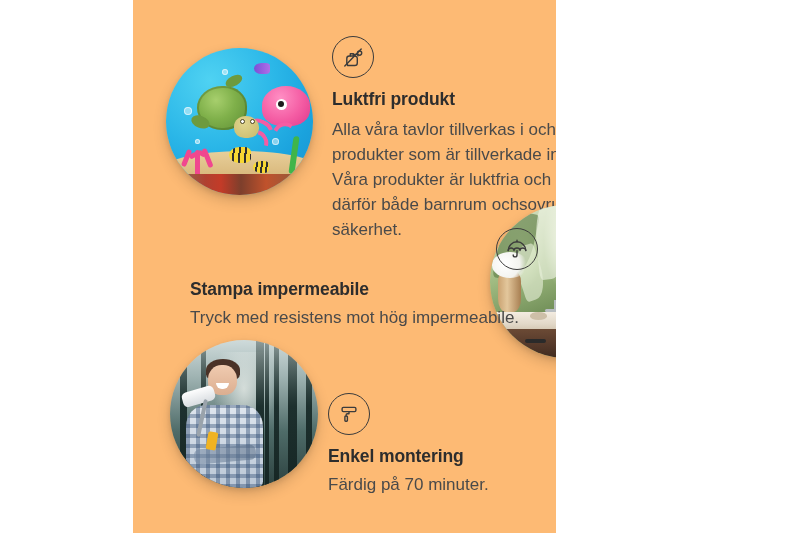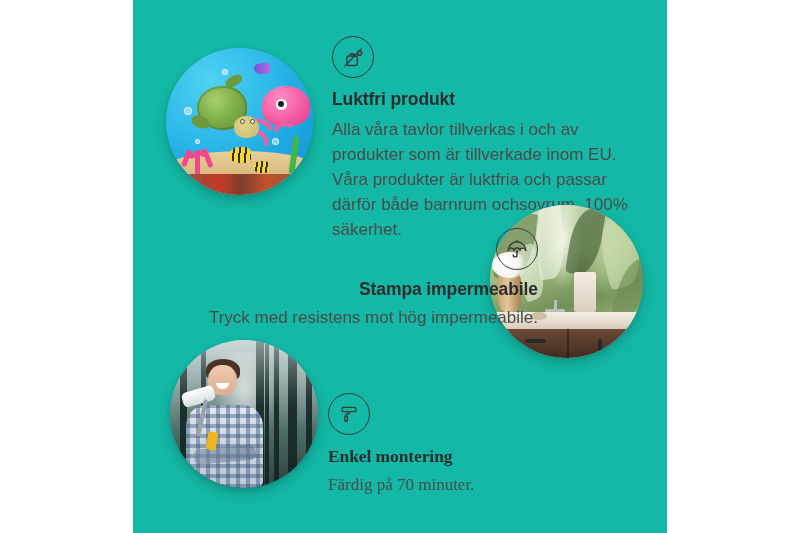--- a/index.html
+++ b/index.html
@@ -18,23 +18,23 @@
     width: 800px;
     height: 533px;
     background: #ffffff;
   }
 
   
   .panel {
     position: absolute;
     left: 133px;
     top: 0;
-    width: 534px;
+    width: 423px;
     height: 533px;
-    background: #14b8a6;
+    background: #fdba74;
     overflow: hidden;
   }
 
   
   .circle-img {
     position: absolute;
     border-radius: 50%;
     overflow: hidden;
     box-shadow: 0 6px 14px rgba(0,0,0,0.16), 0 2px 5px rgba(0,0,0,0.10);
   }
@@ -289,26 +289,26 @@
     color: #4a4a4a;
     line-height: 1.47;
   }
 
   
   #feature-odorless { left: 199px; top: 36px; width: 300px; text-align: left; }
   #feature-odorless .icon-circle { margin-bottom: 11px; }
   #feature-odorless .feature-title { margin-bottom: 7px; }
 
   
-  #feature-waterproof { left: 57px; top: 228px; width: 348px; text-align: right; }
+  #feature-waterproof { left: 57px; top: 228px; width: 348px; }
   #feature-waterproof .icon-row { display: flex; justify-content: flex-end; margin-bottom: 9px; }
   #feature-waterproof .feature-title { margin-bottom: 5px; }
 
   
-  #feature-install { left: 195px; top: 393px; width: 290px; text-align: left; font-family: Liberation Serif, serif; }
+  #feature-install { left: 195px; top: 393px; width: 290px; text-align: left; }
   #feature-install .icon-circle { margin-bottom: 11px; }
   #feature-install .feature-title { margin-bottom: 5px; }
 </style>
 </head>
 <body>
 
 <div class="screen">
   <div class="panel">
 
     <div class="circle-img" id="circle-ocean">

